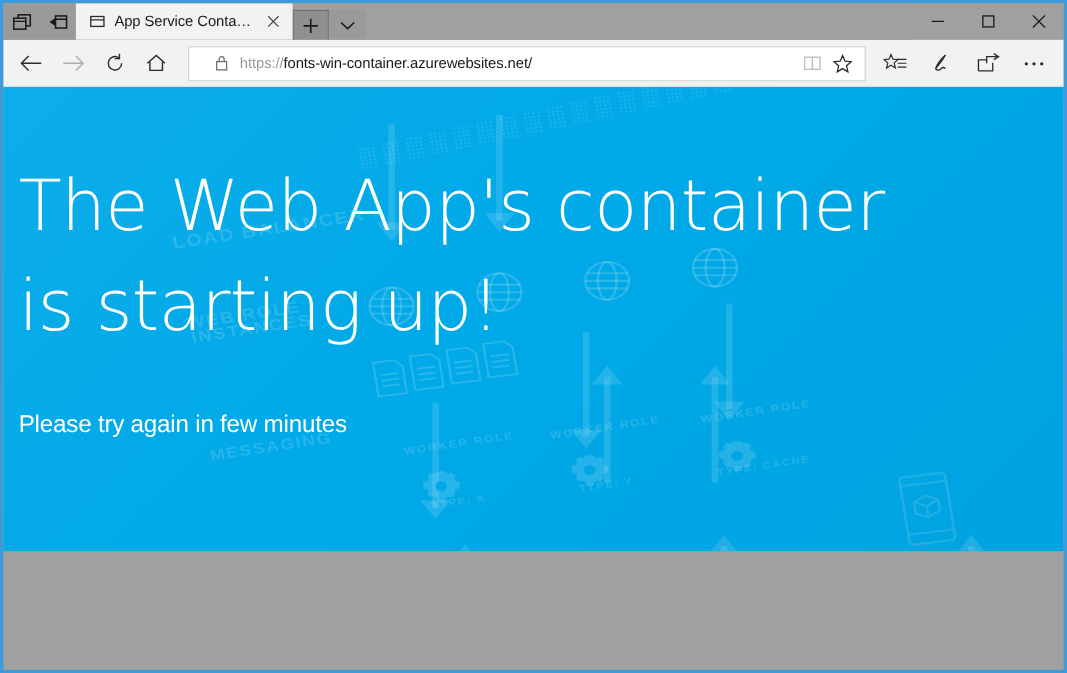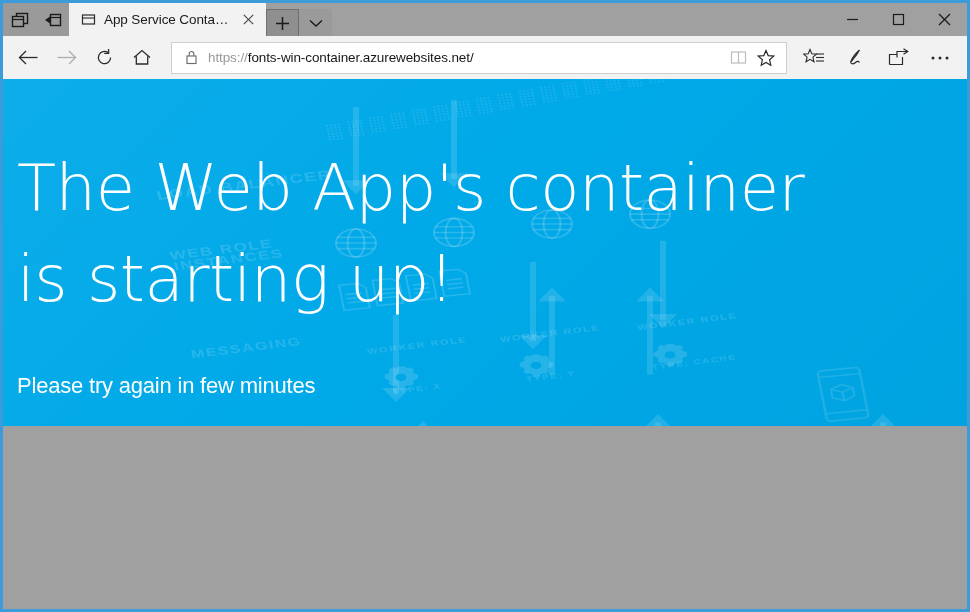--- a/index.html
+++ b/index.html
@@ -71,36 +71,36 @@
     padding:0 6px;
   }
   .navbtn {
     width:38px; height:38px; flex:0 0 38px;
     display:flex; align-items:center; justify-content:center;
   }
   .addressbar {
     flex:1 1 auto; display:flex; align-items:center;
     height:32px; margin:0 6px 0 10px;
     background:#ffffff; border:1px solid #cfcfcf;
-    padding:0 6px 0 10px;
+    padding:0 6px 0 20px;
   }
   .lock { width:18px; flex:0 0 18px; display:flex; align-items:center; justify-content:center; }
   .url {
     flex:1 1 auto; padding-left:8px;
     font-size:13.5px; color:#171717; white-space:nowrap; overflow:hidden;
     letter-spacing:-0.1px;
   }
   .url .scheme { color:#9a9a9a; }
   .addr-icon { width:28px; height:28px; flex:0 0 28px; display:flex; align-items:center; justify-content:center; }
   .toolicon { width:42px; height:38px; flex:0 0 42px; display:flex; align-items:center; justify-content:center; }
 
   
   .page {
     position:relative;
-    height:347px;
+    height:422px;
     background:#00a9e8;
     overflow:hidden;
   }
   .page::after{
     content:""; position:absolute; inset:0;
     background:linear-gradient(135deg, rgba(255,255,255,.05) 0%, rgba(0,0,0,0) 45%, rgba(0,0,0,.035) 100%);
     pointer-events:none;
   }
   .bg-art { position:absolute; inset:0; width:100%; height:100%; }
 

